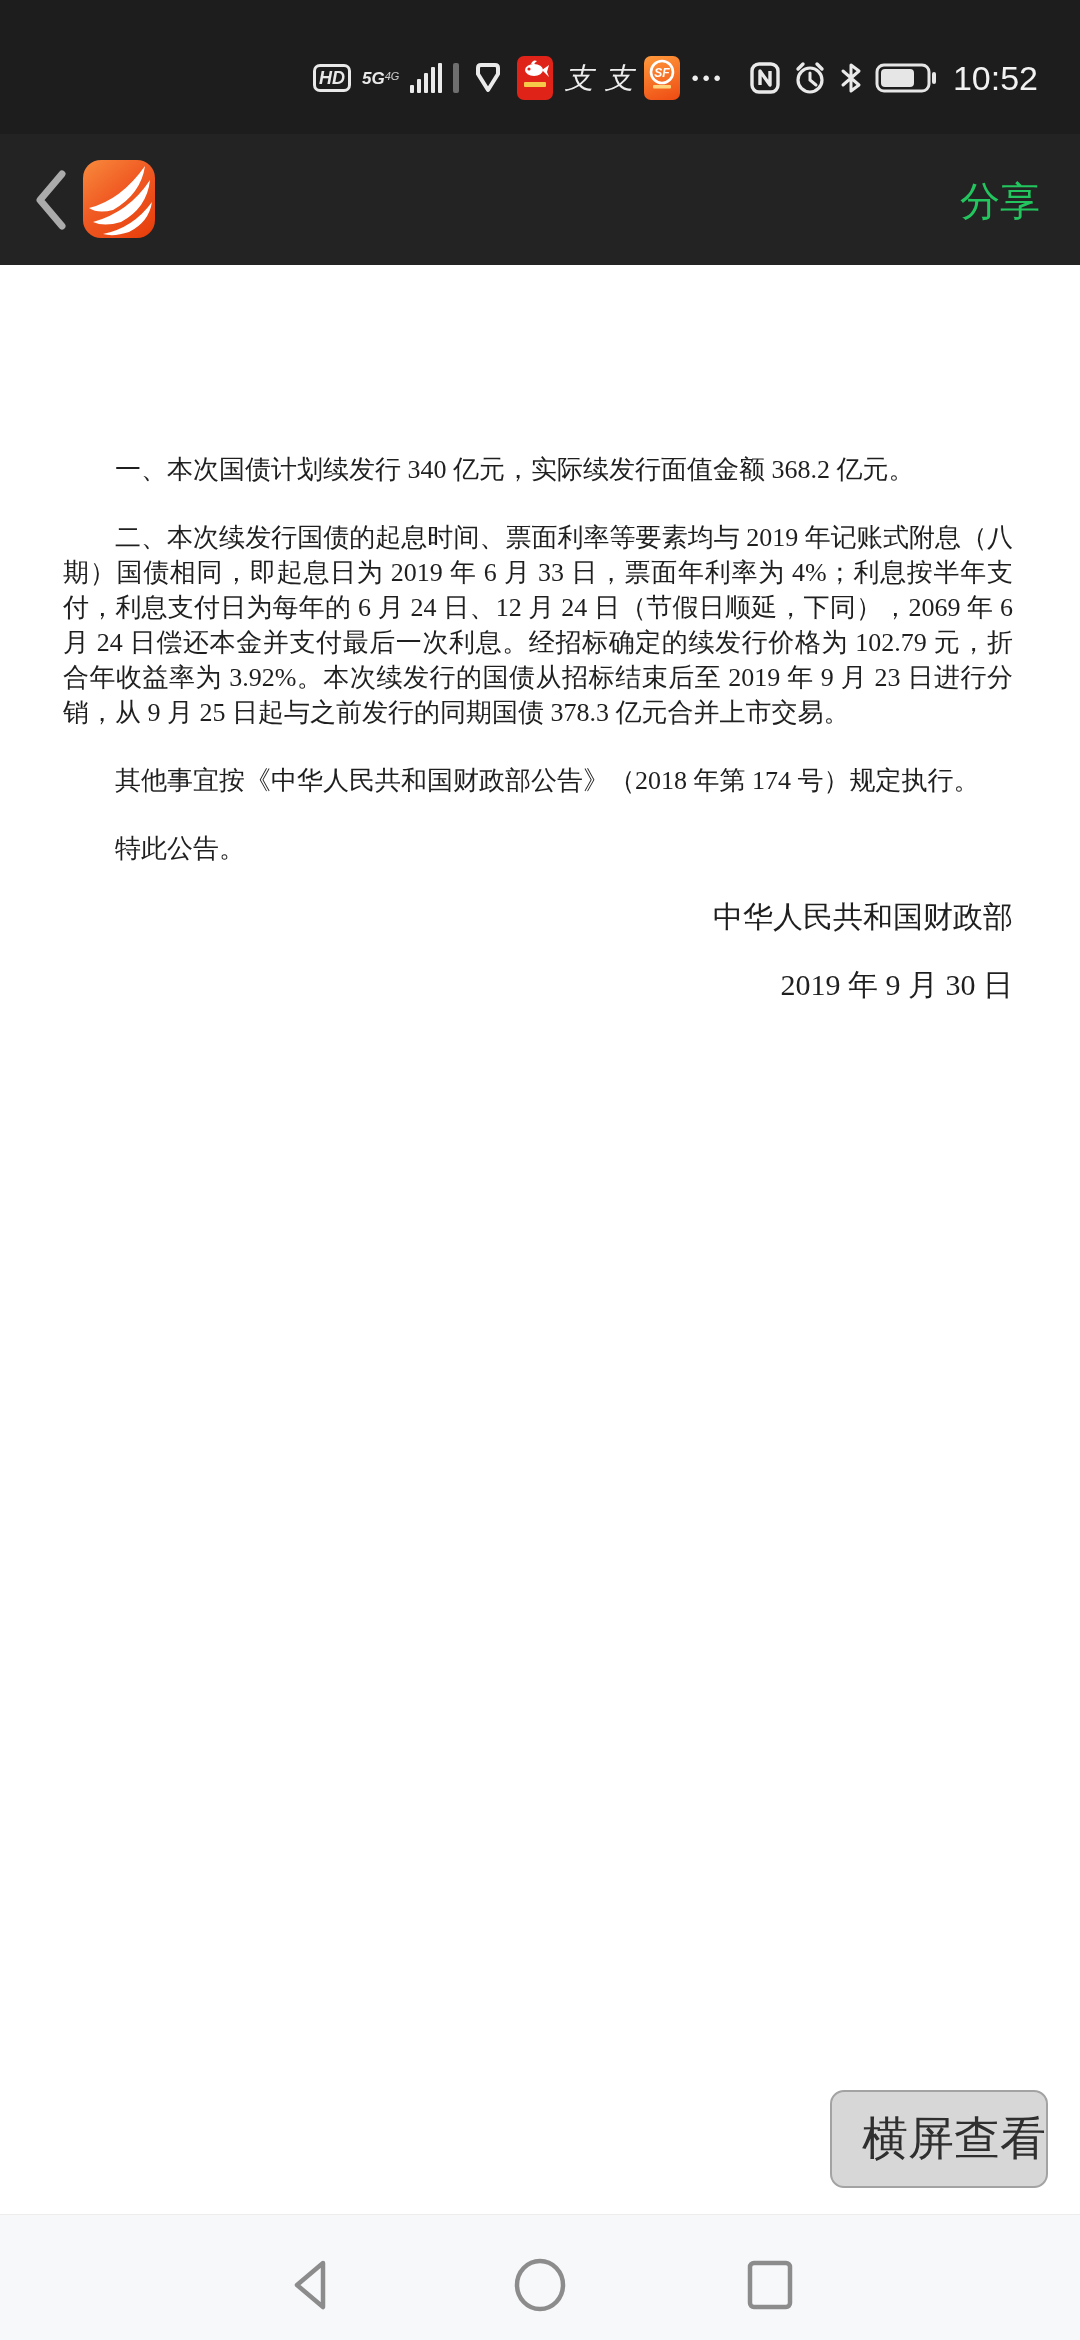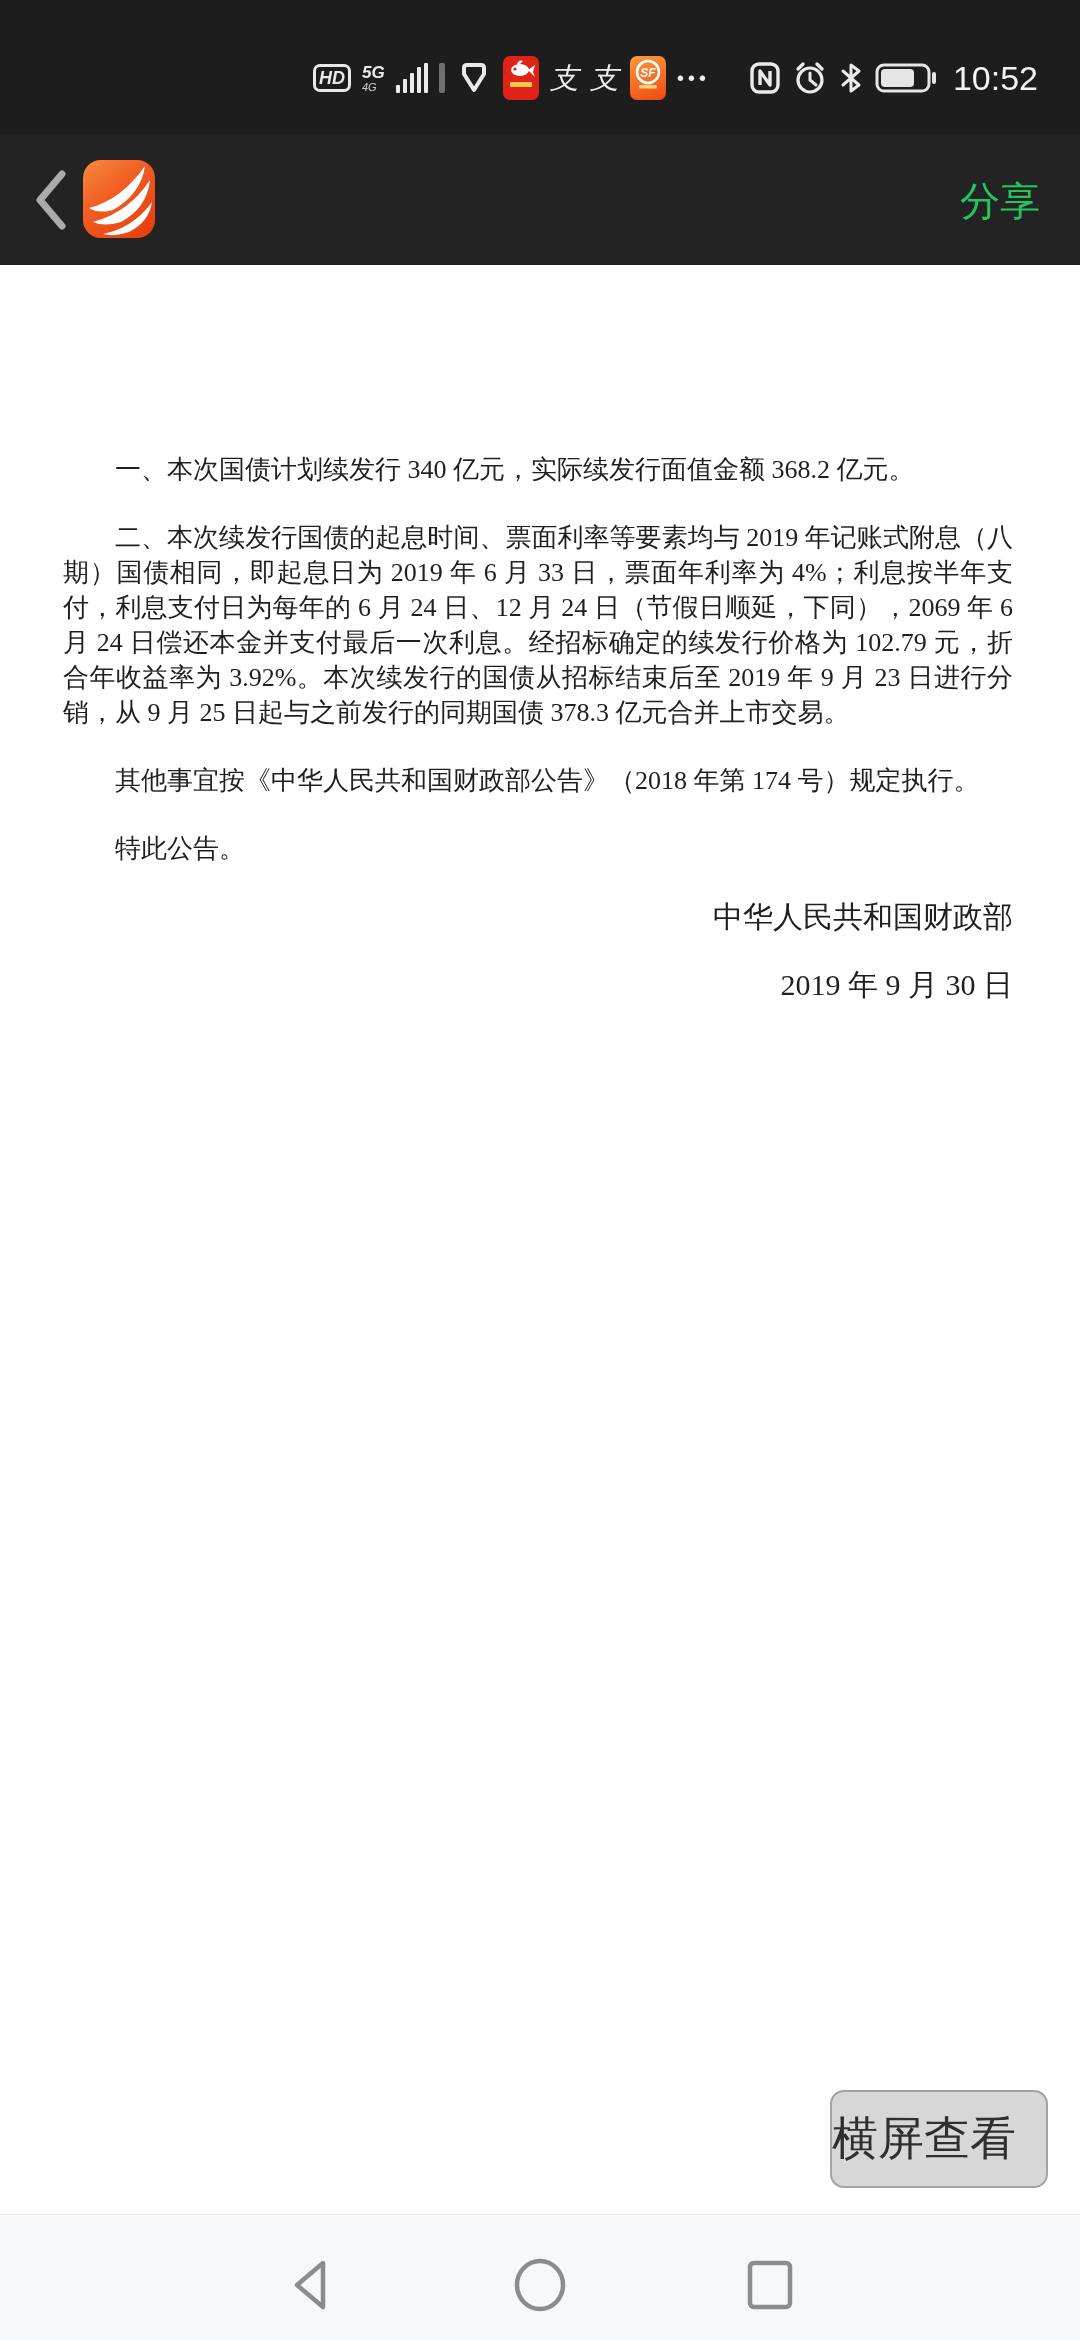--- a/index.html
+++ b/index.html
@@ -7,21 +7,21 @@
           font-family:"Liberation Sans",sans-serif;}
 
   
   .top-dark{position:absolute;left:0;top:0;width:1080px;height:265px;background:#232323;}
   .status-bar{position:absolute;left:0;top:0;width:1080px;height:134px;background:#1d1d1d;}
   .sb-left{position:absolute;left:313px;top:58px;height:40px;display:flex;align-items:center;gap:11px;font-style:italic;}
   .sb-right{position:absolute;right:42px;top:58px;height:40px;display:flex;align-items:center;gap:13px;}
 
   .hd-badge{border:3px solid #e9e9e9;border-radius:7px;color:#e9e9e9;font-size:18px;font-weight:bold;
             padding:2px 3px;line-height:1;letter-spacing:0;}
-  .net-col{display:flex;flex-direction:column;align-items:flex-start;line-height:1;color:#eaeaea;}
+  .net-col{display:flex;flex-direction:row;align-items:flex-start;line-height:1;color:#eaeaea;}
   .net-5g{font-size:17px;font-weight:bold;}
   .net-sub{font-size:11px;margin-top:1px;opacity:.85;}
   .bars{display:flex;align-items:flex-end;gap:3px;height:30px;}
   .bars i{display:block;width:4px;background:#eaeaea;border-radius:1px;}
   .sim2bar{width:6px;height:30px;background:#6f6f6f;border-radius:2px;}
   .app-chip{width:36px;height:44px;border-radius:7px;position:relative;flex:0 0 auto;}
   .alipay-char{color:#ededed;font-size:29px;line-height:36px;font-family:"Liberation Sans",sans-serif;}
   .more-dots{color:#ededed;font-size:20px;letter-spacing:4px;line-height:1;}
   .time{color:#f2f2f2;font-size:34px;line-height:1;margin-left:3px;}
 
@@ -36,21 +36,21 @@
   .document{position:absolute;left:0;top:265px;width:1080px;height:1949px;background:#ffffff;
             box-sizing:border-box;padding:187px 67px 0 63px;
             font-family:"Liberation Serif","DejaVu Serif",serif;color:#1f1f1f;}
   .document p{margin:0 0 33px 0;font-size:26px;line-height:35px;text-align:justify;text-indent:52px;
               word-break:break-all;}
   .doc-sign{margin:0 0 33px 0;font-size:30px;line-height:35px;text-align:right;}
 
   
   .landscape-btn{position:absolute;left:830px;top:2090px;width:218px;height:98px;box-sizing:border-box;
                  background:#d7d7d7;border:2px solid #a3a3a3;border-radius:14px;
-                 color:#2f2f2f;font-size:46px;text-align:left;line-height:92px;
+                 color:#2f2f2f;font-size:46px;text-align:right;line-height:92px;
                  font-family:"Liberation Sans",sans-serif;}
 
   
   .nav-bar{position:absolute;left:0;top:2214px;width:1080px;height:126px;background:#f7f8fa;
            border-top:1px solid #ededed;}
   .nav-slot{position:absolute;top:40px;width:60px;height:60px;display:flex;align-items:center;justify-content:center;}
   .nav-back{left:280px;} .nav-home{left:510px;} .nav-recents{left:740px;}
 </style>
 </head>
 <body>

